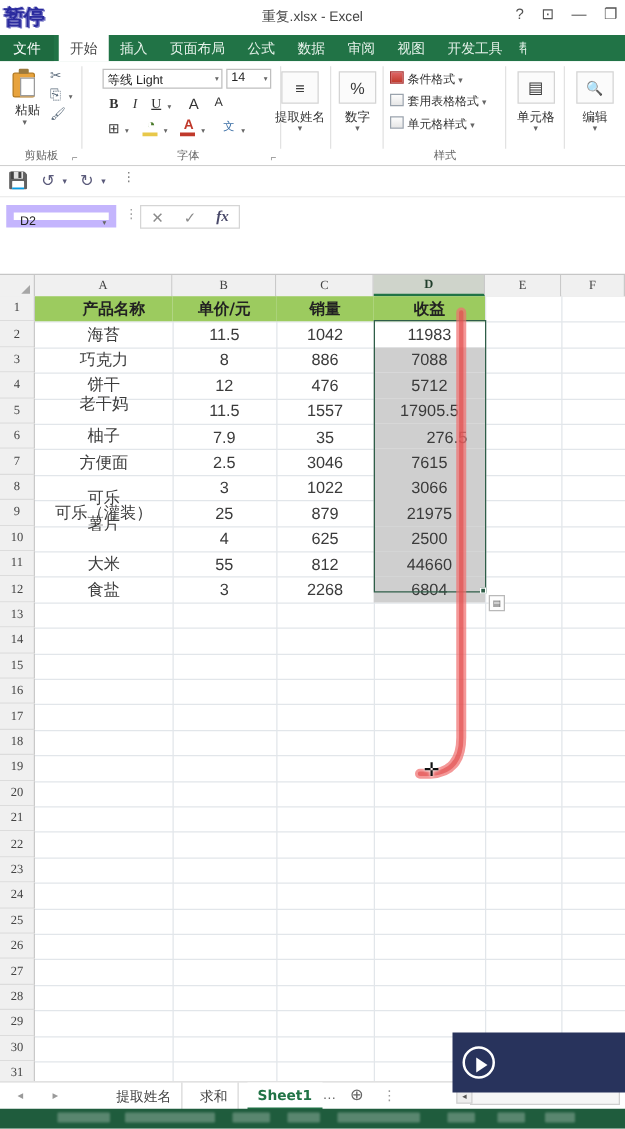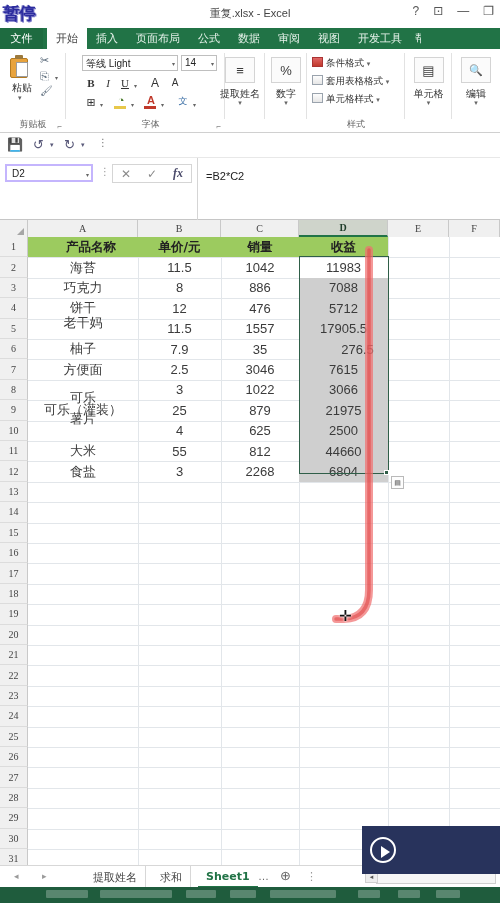--- a/index.html
+++ b/index.html
@@ -160,21 +160,21 @@
     position: absolute; top: 133px; left: 0; width: 500px; height: 25px;
     background: #fff; border-bottom: 1px solid #e8e8e8;
   }
   .qat-item { position: absolute; top: 4px; font-size: 13px; color: #5a5a7a; }
   .formulabar {
     position: absolute; top: 158px; left: 0; width: 500px; height: 62px;
     background: #fff; border-bottom: 1px solid #c6c6c6;
   }
   .namebox {
     position: absolute; left: 5px; top: 6px; width: 88px; height: 18px;
-    border: 2px solid #c4b5fd; background: #fff;
+    border: 6px solid #c4b5fd; background: #fff;
     font-size: 10px; color: #222; padding: 2px 0 0 5px;
   }
   .fb-dots {
     position: absolute; left: 100px; top: 8px; font-size: 10px; color: #999;
   }
   .fb-btns {
     position: absolute; left: 112px; top: 6px; width: 80px; height: 19px;
     border: 1px solid #d5d5d5; display: flex;
     align-items: center; justify-content: space-around;
     font-size: 12px; color: #8a8a8a;
@@ -464,21 +464,20 @@
     <div class="namebox">
       <span>D2</span>
       <span class="combo-caret" style="top:5px;">▾</span>
     </div>
     <div class="fb-dots">⋮</div>
     <div class="fb-btns">
       <span>✕</span>
       <span>✓</span>
       <span class="fx">fx</span>
     </div>
-    <div class="fb-input">=B2*C2</div>
   </div>
 
   <div class="gridwrap">
     <div class="colhead-row"></div>
     <div class="corner-cell">
         <div class="corner-tri"></div>
       </div>
 
     <div class="colhead" style="left:28px;  width:110px;">A</div>
     <div class="colhead" style="left:138px; width:83px;">B</div>

